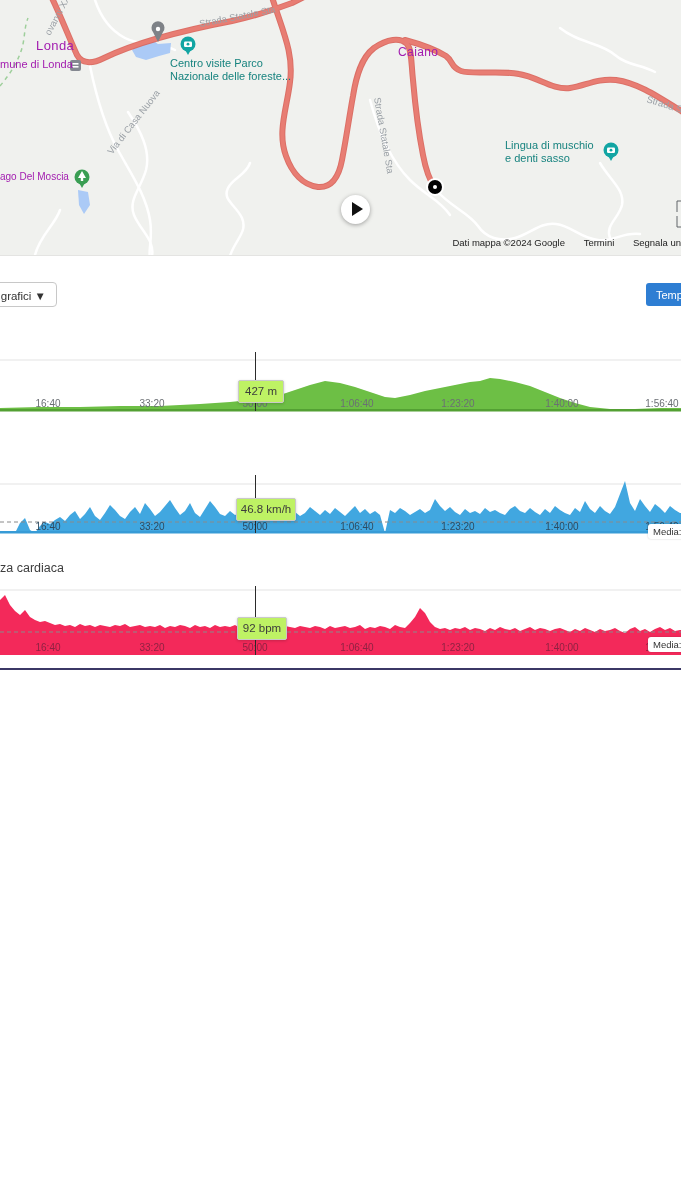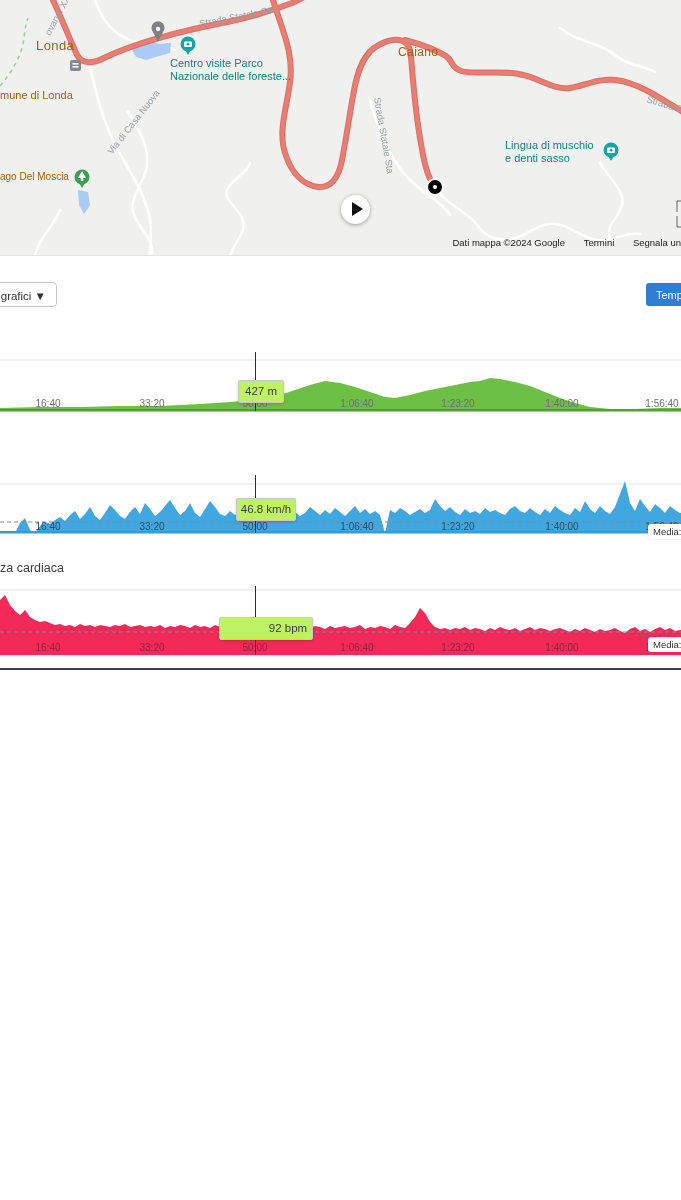--- a/index.html
+++ b/index.html
@@ -2,21 +2,21 @@
 <html><head>
 <meta charset="utf-8">
 <style>
   html,body{margin:0;padding:0;background:#fff;}
   .page{position:relative;width:681px;height:1200px;overflow:hidden;background:#fff;
         font-family:"Liberation Sans",sans-serif;}
   
   .map{position:absolute;left:0;top:0;width:681px;height:255px;background:#f0f1ee;
        border-bottom:1px solid #e4e4e2;overflow:hidden;}
   .map svg{position:absolute;left:0;top:0;}
-  .maplabel{position:absolute;color:#a16207;white-space:nowrap;}
+  .maplabel{position:absolute;color:#a21caf;white-space:nowrap;}
   .poi-label{color:#17837f;font-size:11px;line-height:13px;}
   .town{font-size:13px;letter-spacing:.4px;}
   .town-sm{font-size:11px;}
   .attribution{position:absolute;right:0;top:237px;font-size:9.5px;color:#222;
                white-space:nowrap;}
   .attribution span{margin-left:16px;}
   .playbtn{position:absolute;left:341px;top:195px;width:29px;height:29px;border-radius:50%;
            background:#fff;box-shadow:0 1px 4px rgba(0,0,0,.35);cursor:pointer;}
   .playbtn .tri{position:absolute;left:11px;top:7px;width:0;height:0;
            border-left:11px solid #111;border-top:7px solid transparent;border-bottom:7px solid transparent;}
@@ -38,21 +38,21 @@
   .chart svg{display:block;}
   #elev{top:350px;height:62px;}
   #speed{top:473px;height:61px;}
   #hr{top:583px;height:73px;}
   .hr-title{position:absolute;left:0;top:561px;font-size:12.5px;color:#3d3d3d;}
   .tooltip{position:absolute;background:#bef264;border:1px solid #c9c9c9;border-radius:2px;
            box-shadow:0 1px 3px rgba(0,0,0,.18);font-size:11.5px;color:#3c3c3c;
            text-align:center;line-height:21px;height:21px;}
   .tt-elev{left:238px;top:380px;width:44px;}
   .tt-speed{left:236px;top:498px;width:58px;}
-  .tt-hr{left:219px;top:617px;width:48px;padding-left:44px;}
+  .tt-hr{left:237px;top:617px;width:48px;}
   .media-badge{position:absolute;left:648px;width:44px;height:15px;background:#fff;
            border-radius:3px 0 0 3px;font-size:9.5px;color:#333;line-height:15px;
            padding-left:5px;box-shadow:0 0 2px rgba(0,0,0,.2);}
   .mb-speed{top:524px;}
   .mb-hr{top:637px;}
   .divider{position:absolute;left:0;top:668px;width:681px;height:2px;background:#3b3866;}
 </style>
 </head>
 <body>
 
@@ -132,21 +132,21 @@
 
       <g stroke="#606468" stroke-width="1">
         <line x1="677" y1="201" x2="677" y2="212"></line>
           <line x1="677" y1="201" x2="684" y2="201"></line>
         <line x1="677" y1="216" x2="677" y2="227"></line>
           <line x1="677" y1="227" x2="684" y2="227"></line>
       </g>
     </svg>
 
     <div class="maplabel town" style="left:36px;top:38px;">Londa</div>
-    <div class="maplabel town-sm" style="left:0;top:58px;margin-top:31px;">mune di Londa</div>
+    <div class="maplabel town-sm" style="left:0;top:58px;">mune di Londa</div>
     <div class="maplabel town" style="left:398px;top:45px;font-size:12px;">Caiano</div>
     <div class="maplabel" style="left:0;top:171px;font-size:10px;">ago Del Moscia</div>
     <div class="maplabel poi-label" style="left:170px;top:57px;">
       <div>Centro visite Parco</div>
       <div>Nazionale delle foreste...</div>
     </div>
     <div class="maplabel poi-label" style="left:505px;top:139px;width:97px;text-align:left;">
       <div>Lingua di muschio</div>
       <div>e denti sasso</div>
     </div>

